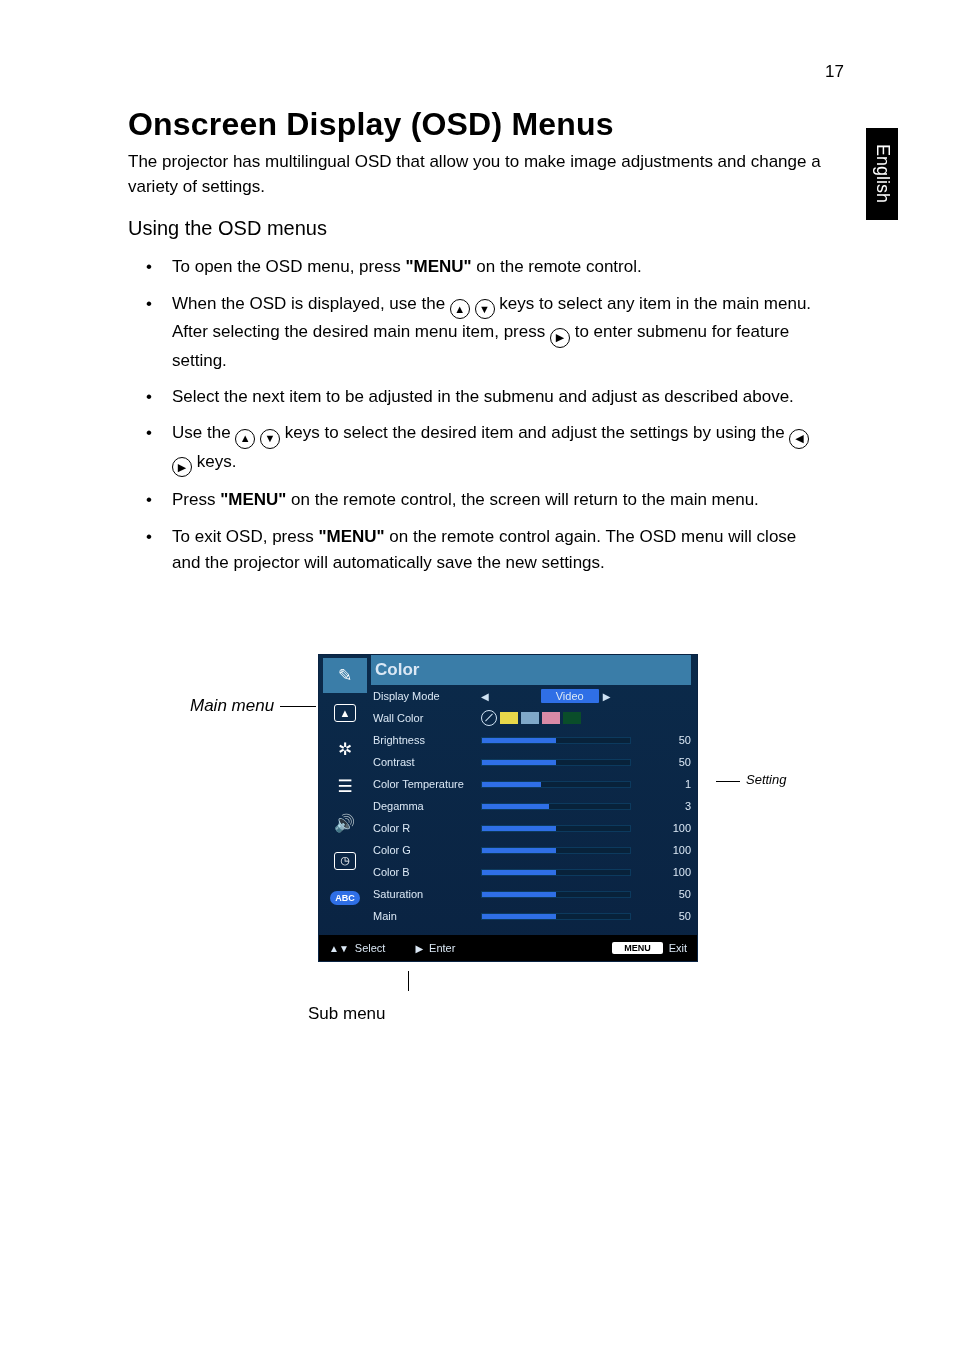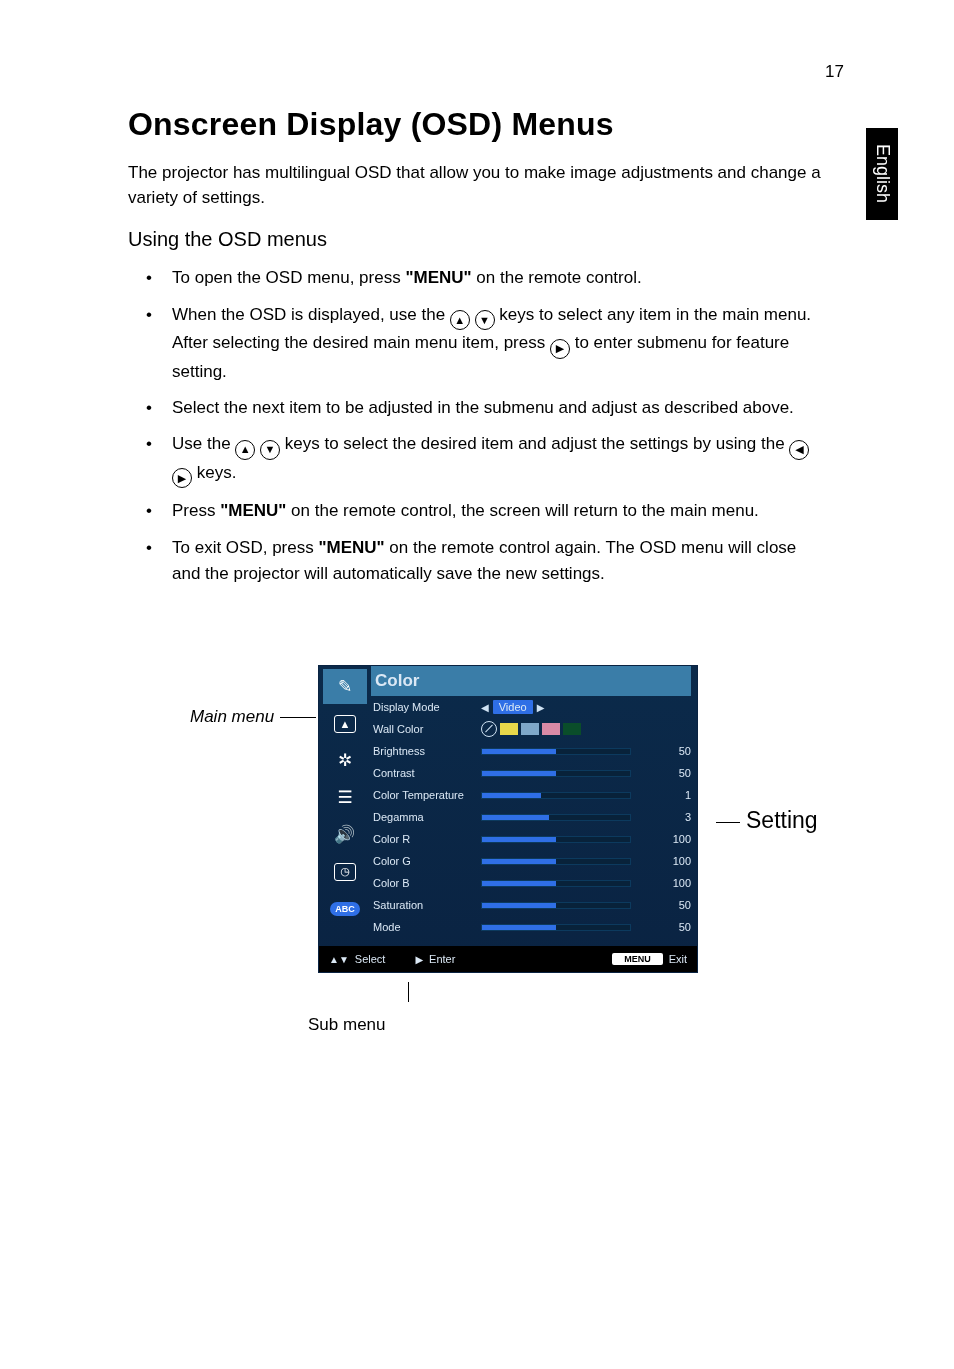--- a/index.html
+++ b/index.html
@@ -34,21 +34,21 @@
     justify-content: center;
     font-size: 18px;
     writing-mode: vertical-rl;
     text-orientation: mixed;
     padding: 8px 0;
   }
   h1 {
     font-size: 32px;
     font-weight: 600;
     margin-top: 46px;
-    margin-bottom: 18px;
+    margin-bottom: 7px;
     letter-spacing: 0.2px;
   }
   .intro {
     font-size: 17px;
     line-height: 1.45;
     margin-bottom: 18px;
   }
   h2 {
     font-size: 20px;
     font-weight: 400;
@@ -94,22 +94,23 @@
     top: 56px;
     font-size: 17px;
     font-style: italic;
   }
   .label-main .line {
     display:inline-block; width:36px; border-top:1px solid #000; vertical-align:middle; margin-left:6px;
   }
   .label-setting {
     position: absolute;
     left: 588px;
-    top: 156px;
-    font-size: 23px;
+    top: 132px;
+    font-size: 13px;
+    font-style: italic;
   }
   .label-setting .line {
     display:inline-block; width:24px; border-top:1px solid #000; vertical-align:middle; margin-right:6px;
   }
   .label-sub {
     position: absolute;
     left: 180px;
     top: 364px;
     font-size: 17px;
   }
@@ -186,21 +187,21 @@
   .row .val {
     width: 28px; text-align:right; font-size:11px;
   }
   .row .ctrl { flex:1; display:flex; align-items:center; gap:4px; }
   .slider {
     width: 150px; height: 7px; background:#08223a; border:1px solid #0c3a5e; position:relative;
   }
   .slider .fill { height:100%; background:#2f6fe6; }
   .arrow-lr { color:#cfe2f3; font-size:10px; }
   .mode-chip {
-    background:#2f6fe6; font-size:11px; padding:1px 6px; border-radius:1px;
+    background:#2f6fe6; font-size:11px; padding:1px 15px; border-radius:1px;margin-left:48px;
   }
   .swatches span {
     display:inline-block; width:18px; height:12px; margin-right:3px; vertical-align:middle;
   }
   .swatches .nos { width:16px; height:16px; border:1.5px solid #cfe2f3; border-radius:50%; background:transparent; position:relative;}
   .swatches .nos::after{content:"";position:absolute;left:2px;right:2px;top:6px;border-top:1.5px solid #cfe2f3;transform:rotate(-45deg);}
   .osd-footer {
     height: 26px;
     background:#000;
     display:flex; align-items:center;
@@ -367,21 +368,21 @@
               <div class="row">
                 <span class="name">Saturation</span>
                 <div class="ctrl">
                   <div class="slider">
                     <div class="fill" style="width:50%"></div>
                   </div>
                 </div>
                 <span class="val">50</span>
               </div>
               <div class="row">
-                <span class="name">Mode</span>
+                <span class="name">Main</span>
                 <div class="ctrl">
                   <div class="slider">
                     <div class="fill" style="width:50%"></div>
                   </div>
                 </div>
                 <span class="val">50</span>
               </div>
             </div>
         </div>
       </div>

